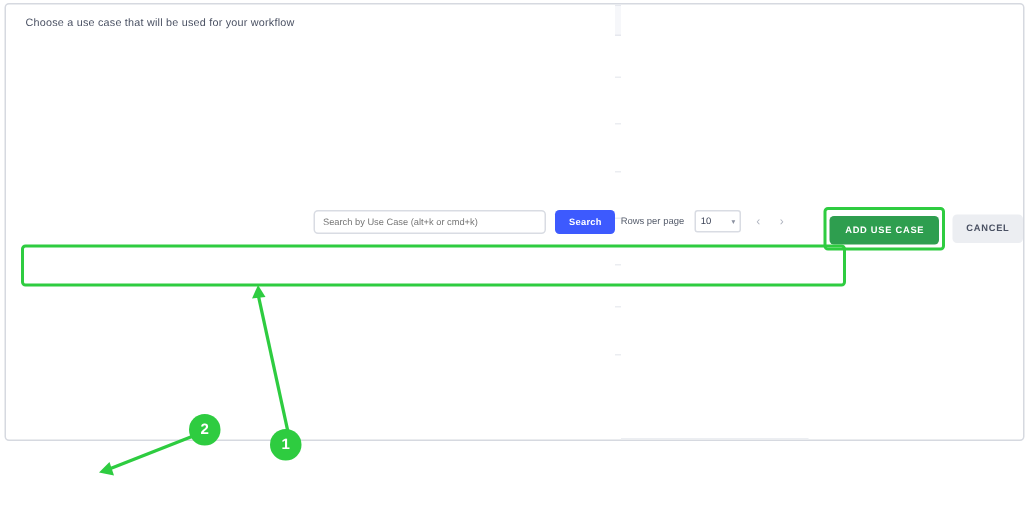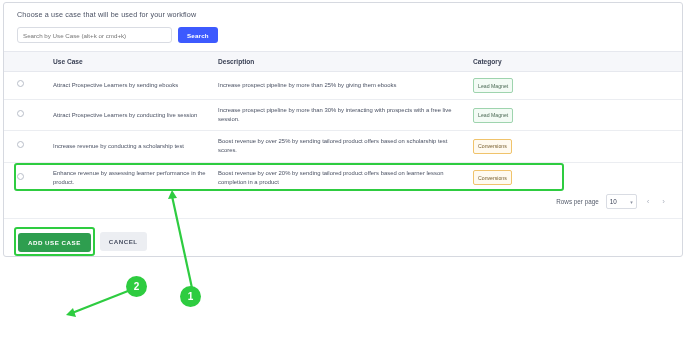--- a/index.html
+++ b/index.html
@@ -5,23 +5,23 @@
   html,body{margin:0;padding:0;}
   body{
     width:688px;height:341px;
     background:#ffffff;
     font-family:"Liberation Sans","DejaVu Sans",sans-serif;
     color:#3b4256;
     overflow:hidden;
     position:relative;
   }
   .card{
-    position:absolute;left:3px;top:2px;width:680px;height:255px;
+    position:absolute;left:3px;top:2px;width:680px;height:292px;
     border:1px solid #d6d9e0;border-radius:3px;background:#ffffff;
-    box-sizing:border-box;display:flex;flex-direction:column;
+    box-sizing:border-box;display:flex;flex-direction:row;
   }
   .prompt{
     font-size:7.2px;color:#4a5163;padding:7px 0 0 13px;letter-spacing:.15px;
   }
   .search-row{
     display:flex;align-items:center;padding:8px 0 8px 13px;
   }
   .search-input{
     width:155px;height:16px;border:1px solid #d9dce3;border-radius:3px;
     background:#fff;font-size:6.2px;color:#9aa0ae;

